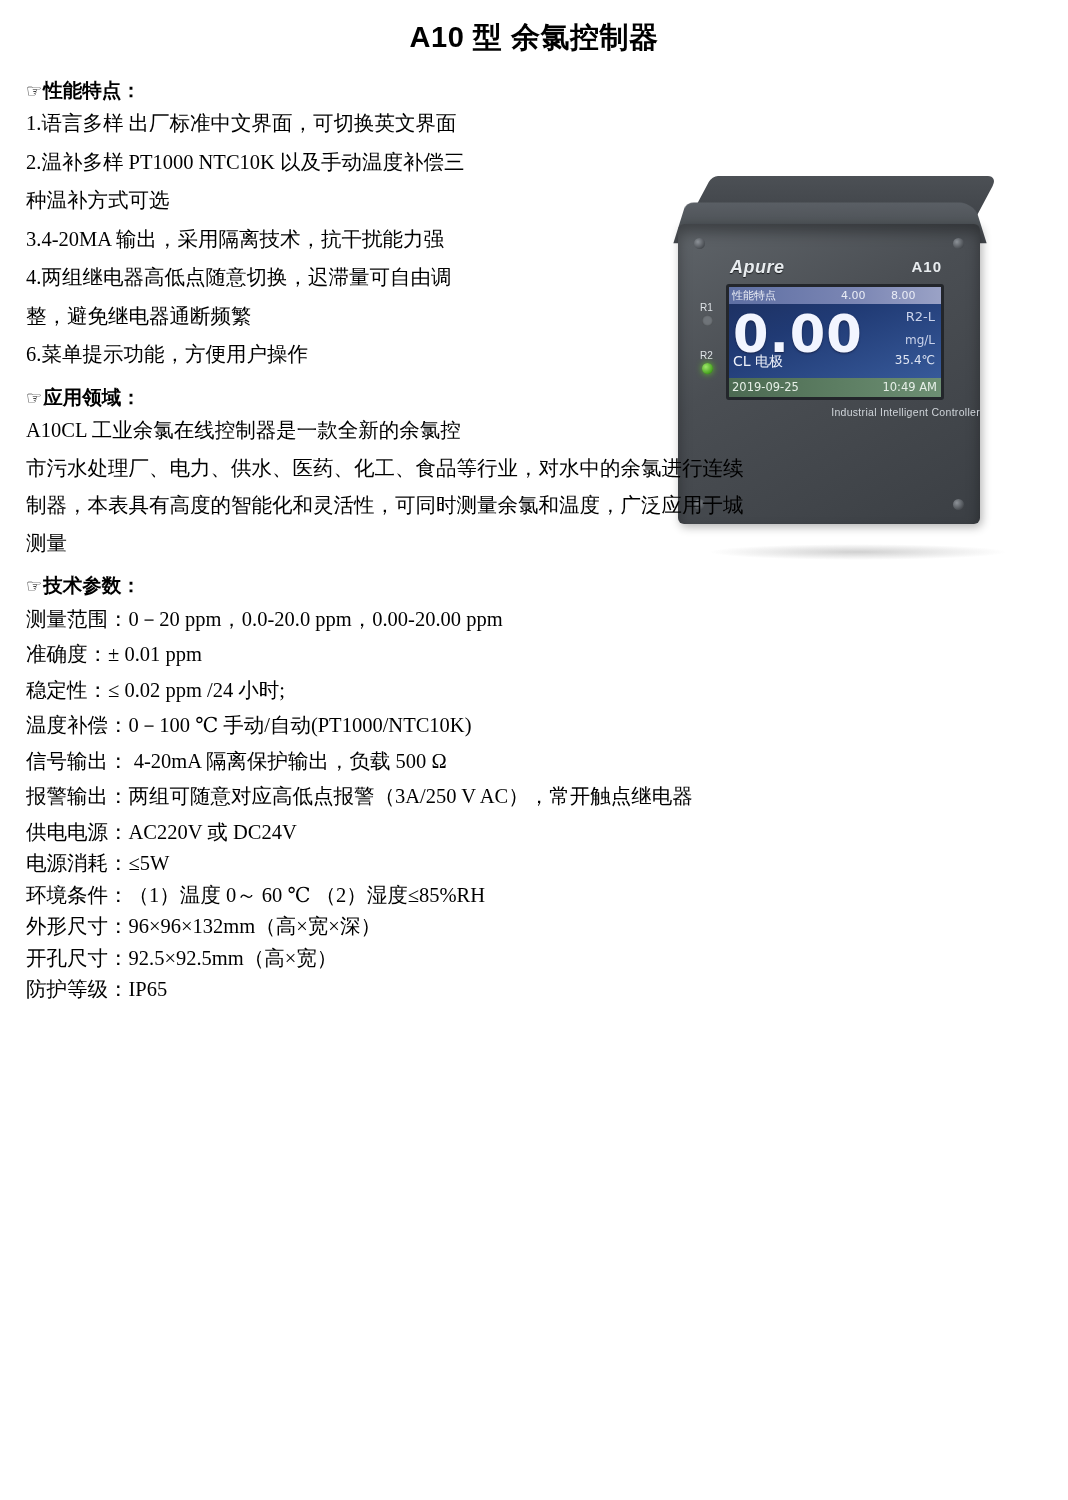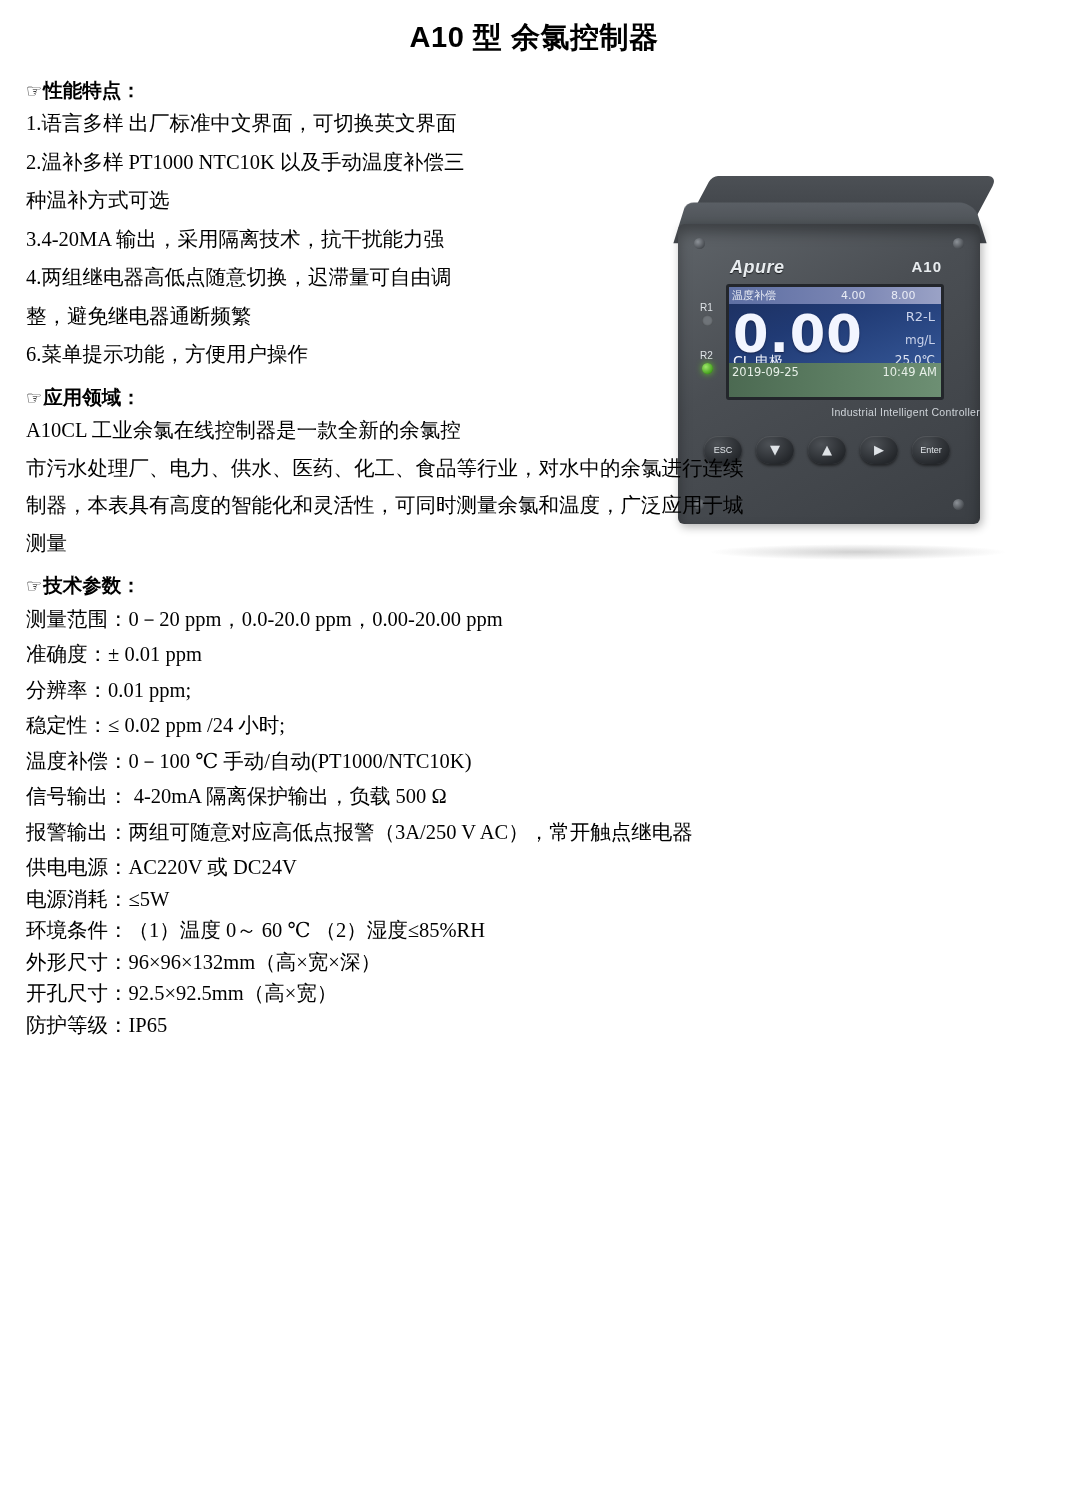--- a/index.html
+++ b/index.html
@@ -208,21 +208,21 @@
   .lcd-temp {
     position: absolute;
     right: 6px;
     top: 66px;
     font-size: 12px;
     color: #dfe5f3;
   }
   .lcd-bottombar {
     position: absolute;
     left: 0; right: 0; bottom: 0;
-    height: 34px;
+    height: 19px;
     background: linear-gradient(90deg,#4c6a52 0%, #5c7d62 50%, #6d8f73 100%);
     color: #e6efe7;
     font-size: 11.5px;
     line-height: 19px;
   }
   .lcd-bottombar .date { position: absolute; left: 3px; }
   .lcd-bottombar .time { position: absolute; right: 4px; text-align: center; }
   .led-col {
     position: absolute;
     left: 22px;
@@ -322,54 +322,37 @@
             <span class="led"></span>
           </div>
           <div class="led-item">
             <span class="txt">R2</span>
             <span class="led on"></span>
           </div>
         </div>
 
         <div class="lcd">
           <div class="lcd-topbar">
-            <span class="lbl">温度补偿</span>
+            <span class="lbl">性能特点</span>
             <span class="v1">4.00</span>
             <span class="v2">8.00</span>
           </div>
           <div class="lcd-main">0.00</div>
           <div class="lcd-r2">R2-L</div>
           <div class="lcd-unit">mg/L</div>
           <div class="lcd-elec">CL 电极</div>
-          <div class="lcd-temp">25.0℃</div>
+          <div class="lcd-temp">35.4℃</div>
           <div class="lcd-bottombar">
             <span class="date">2019-09-25</span>
             <span class="time">10:49 AM</span>
           </div>
         </div>
 
         <div class="tagline">Industrial Intelligent Controller</div>
 
-        <div class="btn-row">
-          <div class="dbtn b1">
-            <span>ESC</span>
-          </div>
-          <div class="dbtn b2">
-            <span class="glyph">▼</span>
-          </div>
-          <div class="dbtn b3">
-            <span class="glyph">▲</span>
-          </div>
-          <div class="dbtn b4">
-            <span class="glyph">▶</span>
-          </div>
-          <div class="dbtn b5">
-            <span>Enter</span>
-          </div>
-        </div>
       </div>
       <div class="dev-shadow"></div>
     </div>
   </div>
 
   <div class="content">
 
     <div class="section-head">
       <span class="pointer">☞</span><span>性能特点：</span>
     </div>
@@ -392,21 +375,20 @@
       <p class="line">制器，本表具有高度的智能化和灵活性，可同时测量余氯和温度，广泛应用于城</p>
       <p class="line">测量</p>
     </div>
 
     <div class="section-head">
       <span class="pointer">☞</span><span>技术参数：</span>
     </div>
     <div class="spec-list">
       <p class="line">测量范围：0－20 ppm，0.0-20.0 ppm，0.00-20.00 ppm</p>
       <p class="line">准确度：± 0.01 ppm</p>
-      <p class="line">分辨率：0.01 ppm;</p>
       <p class="line">稳定性：≤ 0.02 ppm /24 小时;</p>
       <p class="line">温度补偿：0－100 ℃   手动/自动(PT1000/NTC10K)</p>
       <p class="line">信号输出：  4-20mA 隔离保护输出，负载 500 Ω</p>
       <p class="line">报警输出：两组可随意对应高低点报警（3A/250 V AC），常开触点继电器</p>
       <div class="tight">
         <p class="line">供电电源：AC220V 或 DC24V</p>
         <p class="line">电源消耗：≤5W</p>
         <p class="line">环境条件：（1）温度 0～ 60 ℃    （2）湿度≤85%RH</p>
         <p class="line">外形尺寸：96×96×132mm（高×宽×深）</p>
         <p class="line">开孔尺寸：92.5×92.5mm（高×宽）</p>

